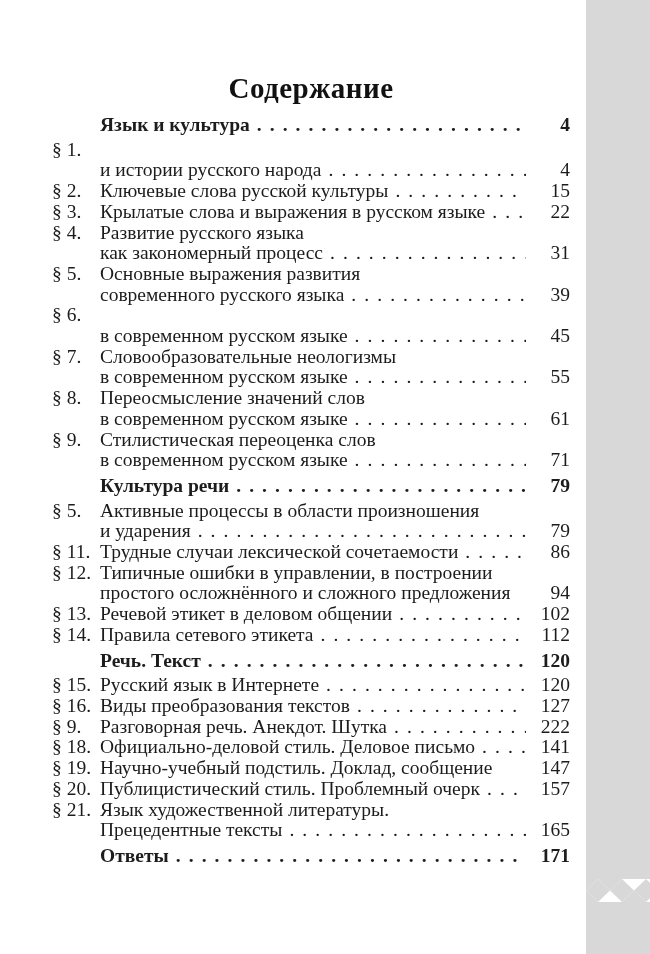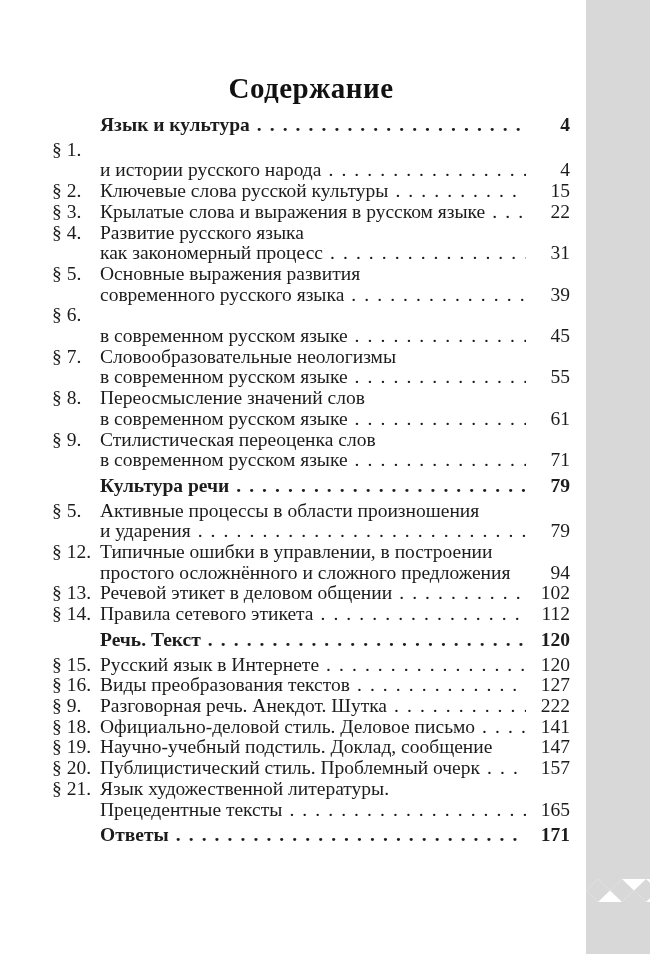--- a/index.html
+++ b/index.html
@@ -170,20 +170,26 @@
       </div>
       <div class="row entry">
         <span class="num">§ 5.</span>
         <span class="txt">Активные процессы в области произношения</span>
       </div>
       <div class="row cont">
         <span class="num"></span>
         <span class="txt">и ударения</span>
         <span class="leader"></span>
         <span class="pg">79</span>
+      </div>
+      <div class="row entry">
+        <span class="num">§ 11.</span>
+        <span class="txt">Трудные случаи лексической сочетаемости</span>
+        <span class="leader"></span>
+        <span class="pg">86</span>
       </div>
       <div class="row entry">
         <span class="num">§ 12.</span>
         <span class="txt">Типичные ошибки в управлении, в построении</span>
       </div>
       <div class="row cont no-dots">
         <span class="num"></span>
         <span class="txt">простого осложнённого и сложного предложения</span>
         <span class="leader"></span>
         <span class="pg">94</span>

